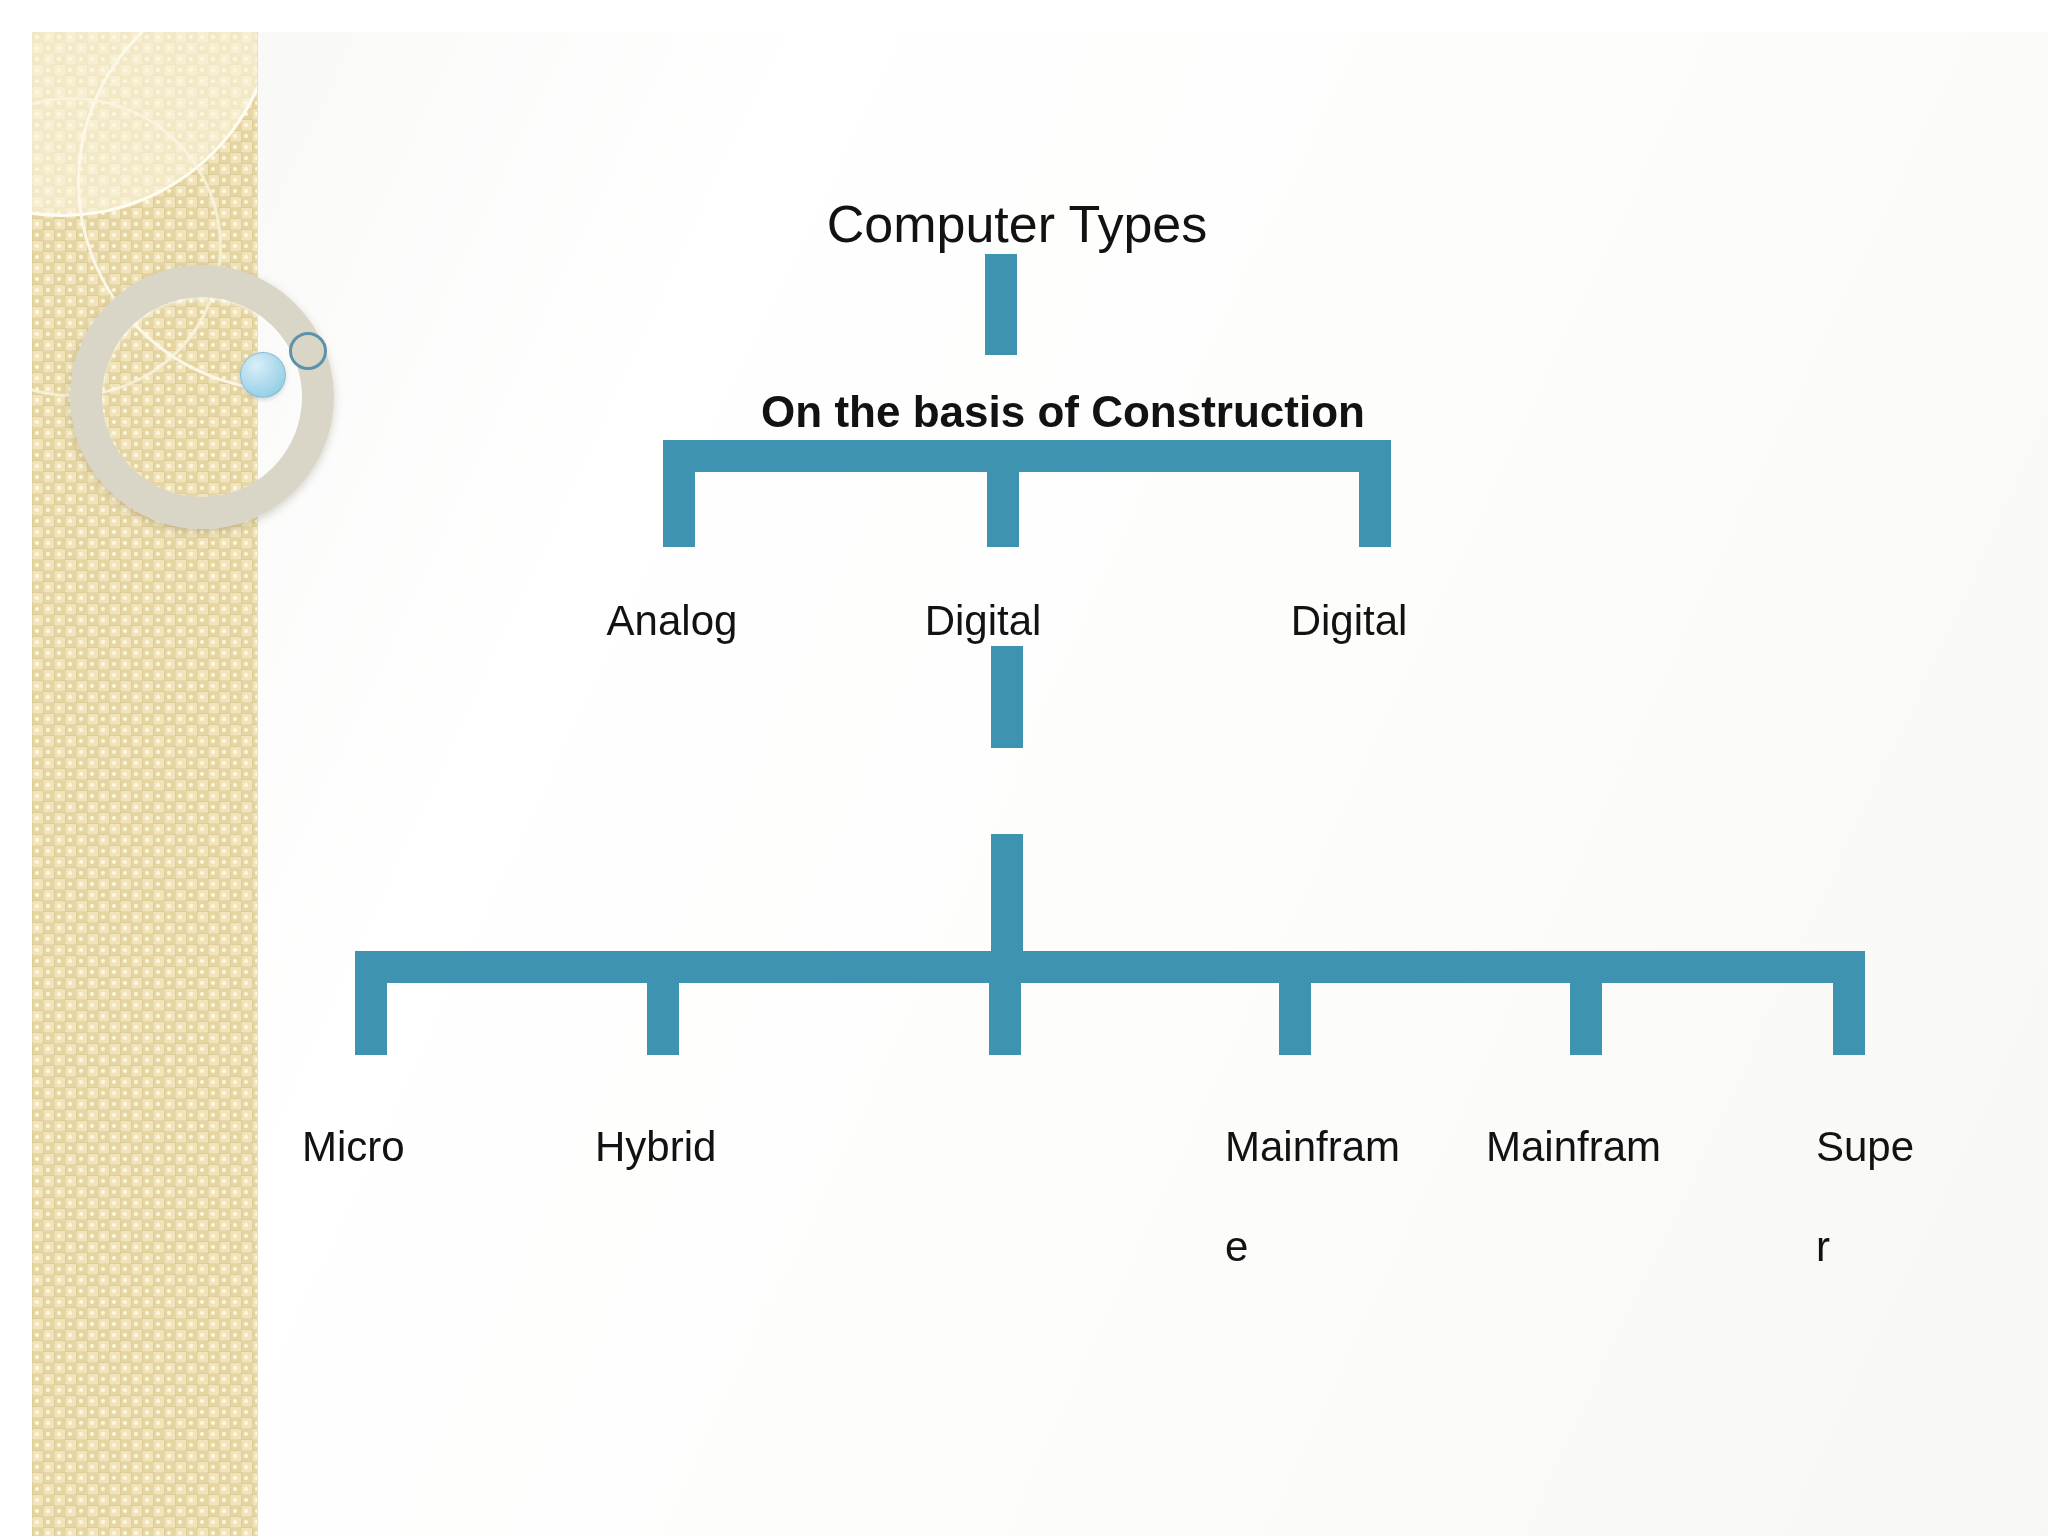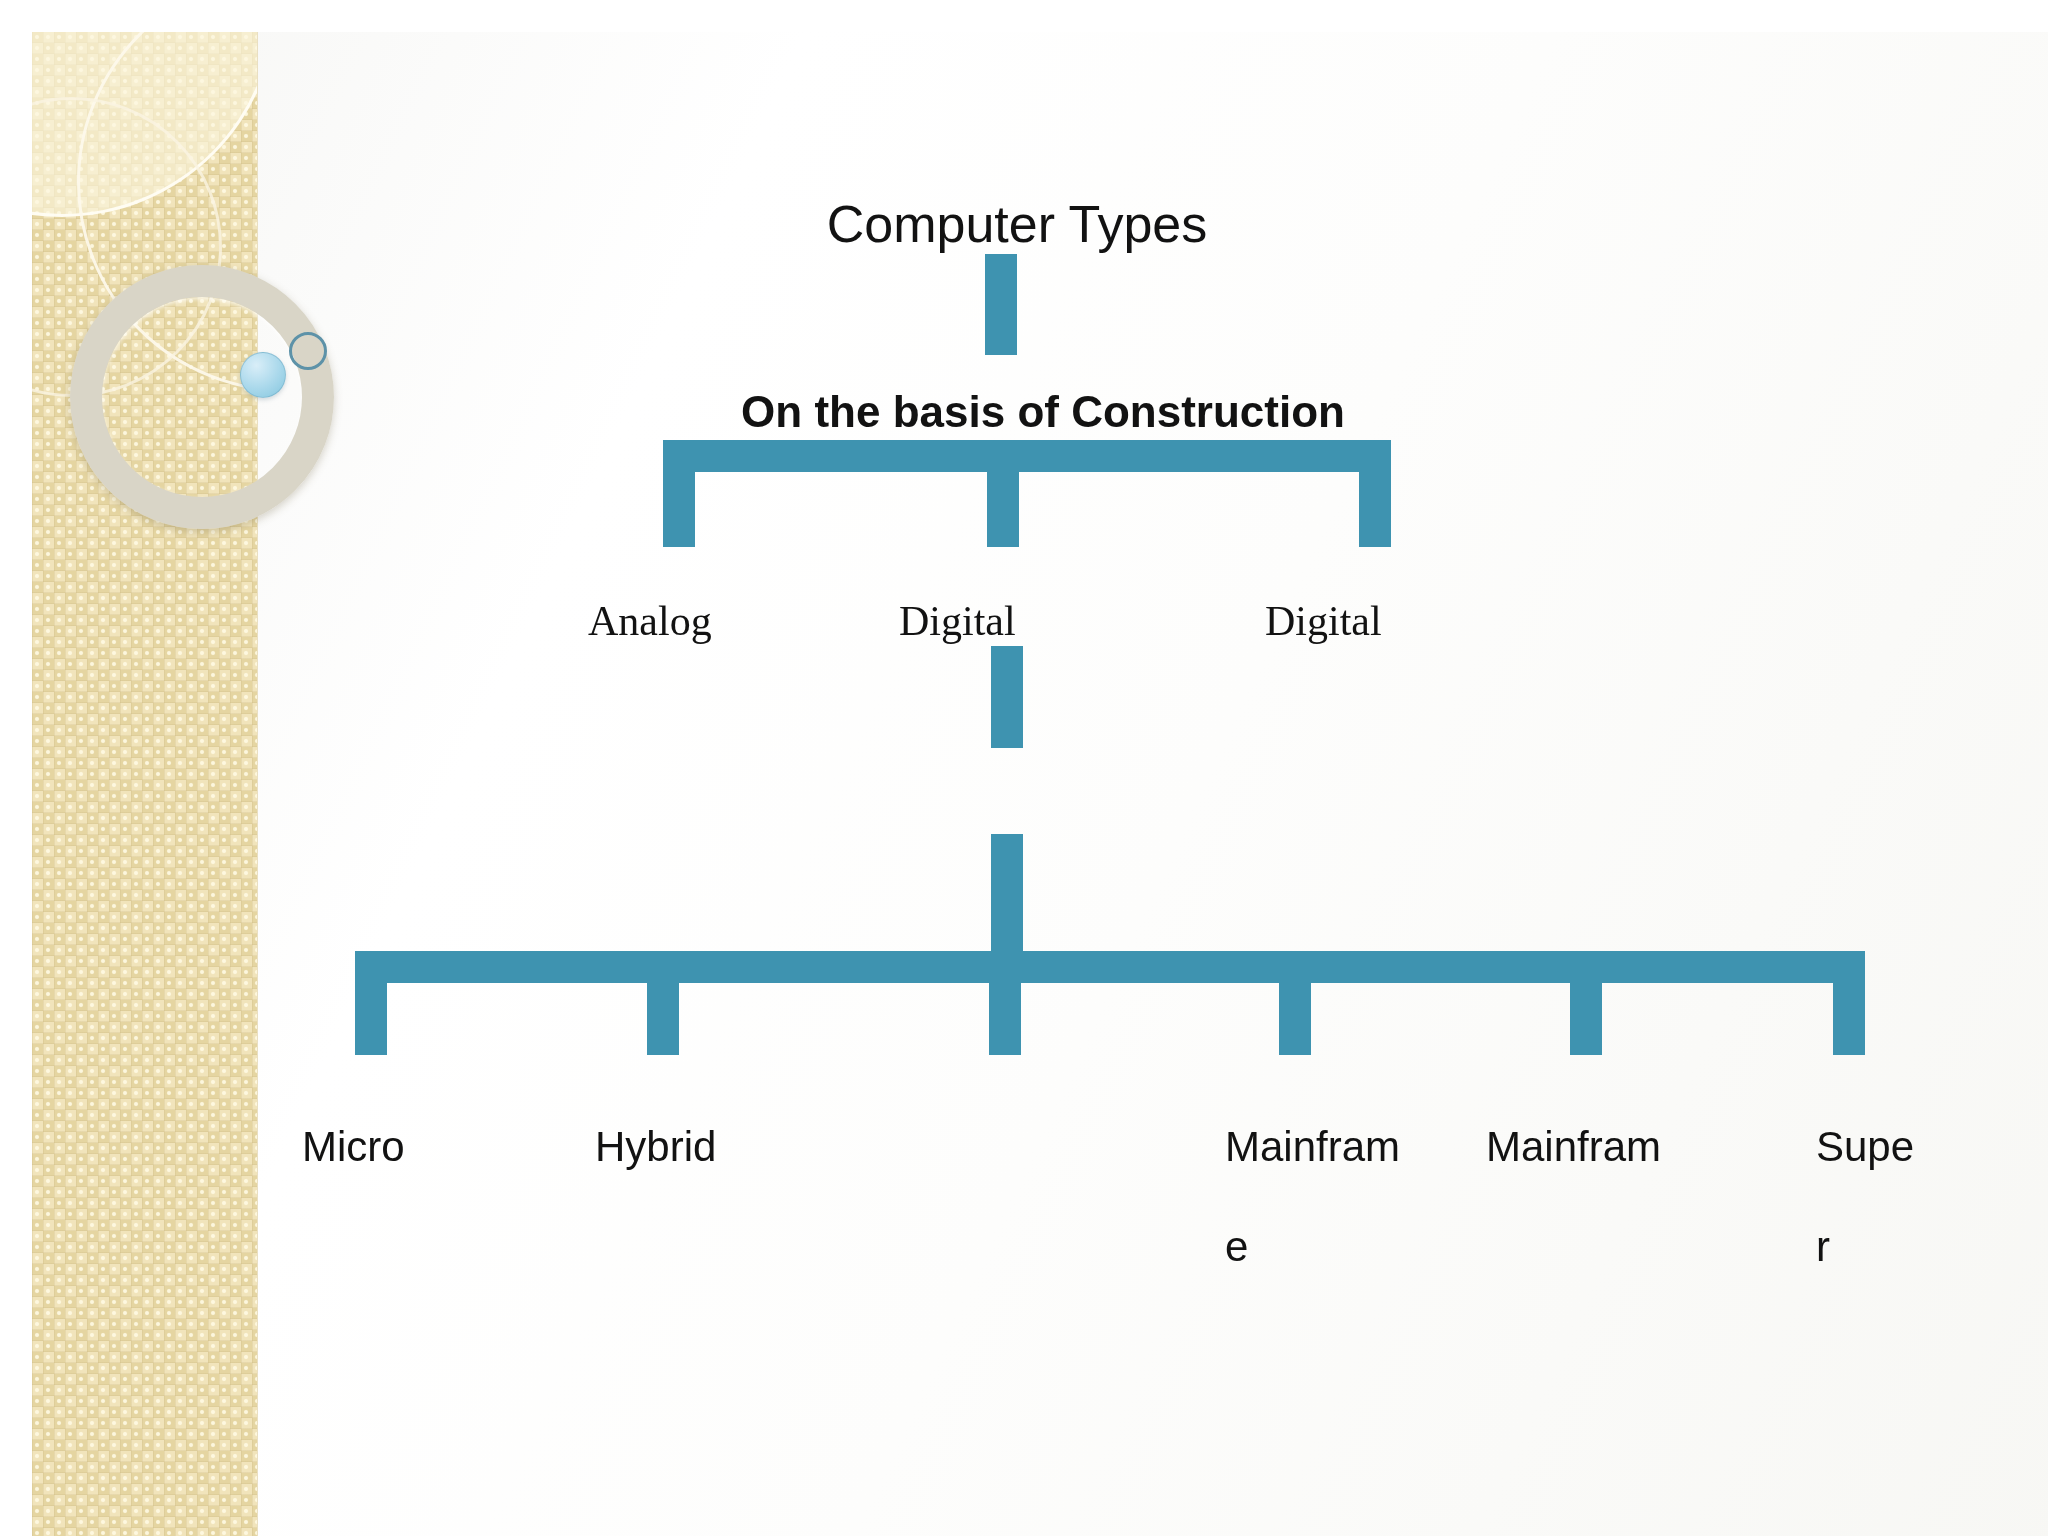--- a/index.html
+++ b/index.html
@@ -60,24 +60,24 @@
     border:3px solid #5d92a8;background:transparent;
   }
 
   
   .v{position:absolute;width:3px;background:var(--connector);}
   .h{position:absolute;height:3px;background:var(--connector);}
 
   
   .txt{position:absolute;white-space:nowrap;}
   .title{left:700px;top:146px;width:570px;text-align:center;font-size:52px;}
-  .hdr{font-weight:bold;font-size:44px;text-align:center;}
+  .hdr{font-weight:bold;font-size:44px;text-align:center;margin-left:20px;}
   .hdr1{left:658px;top:339px;width:706px;}
   .hdr2{left:605px;top:733px;width:726px;}
-  .node1{font-size:42px;text-align:left;width:200px;top:549px;font-family:Liberation Serif, serif;}
+  .node1{font-size:42px;text-align:center;width:200px;top:549px;}
   .n-analog{left:540px;}
   .n-digital{left:851px;}
   .n-hybrid{left:1217px;}
   .node2{position:absolute;top:1049px;font-size:42px;text-align:left;}
   .node2 span{display:block;line-height:68px;}
   .n-micro{left:238px;}
   .n-laptop{left:531px;}
   .n-palmtop{left:891px;}
   .n-mainframe{left:1161px;}
   .n-miniframe{left:1422px;}

